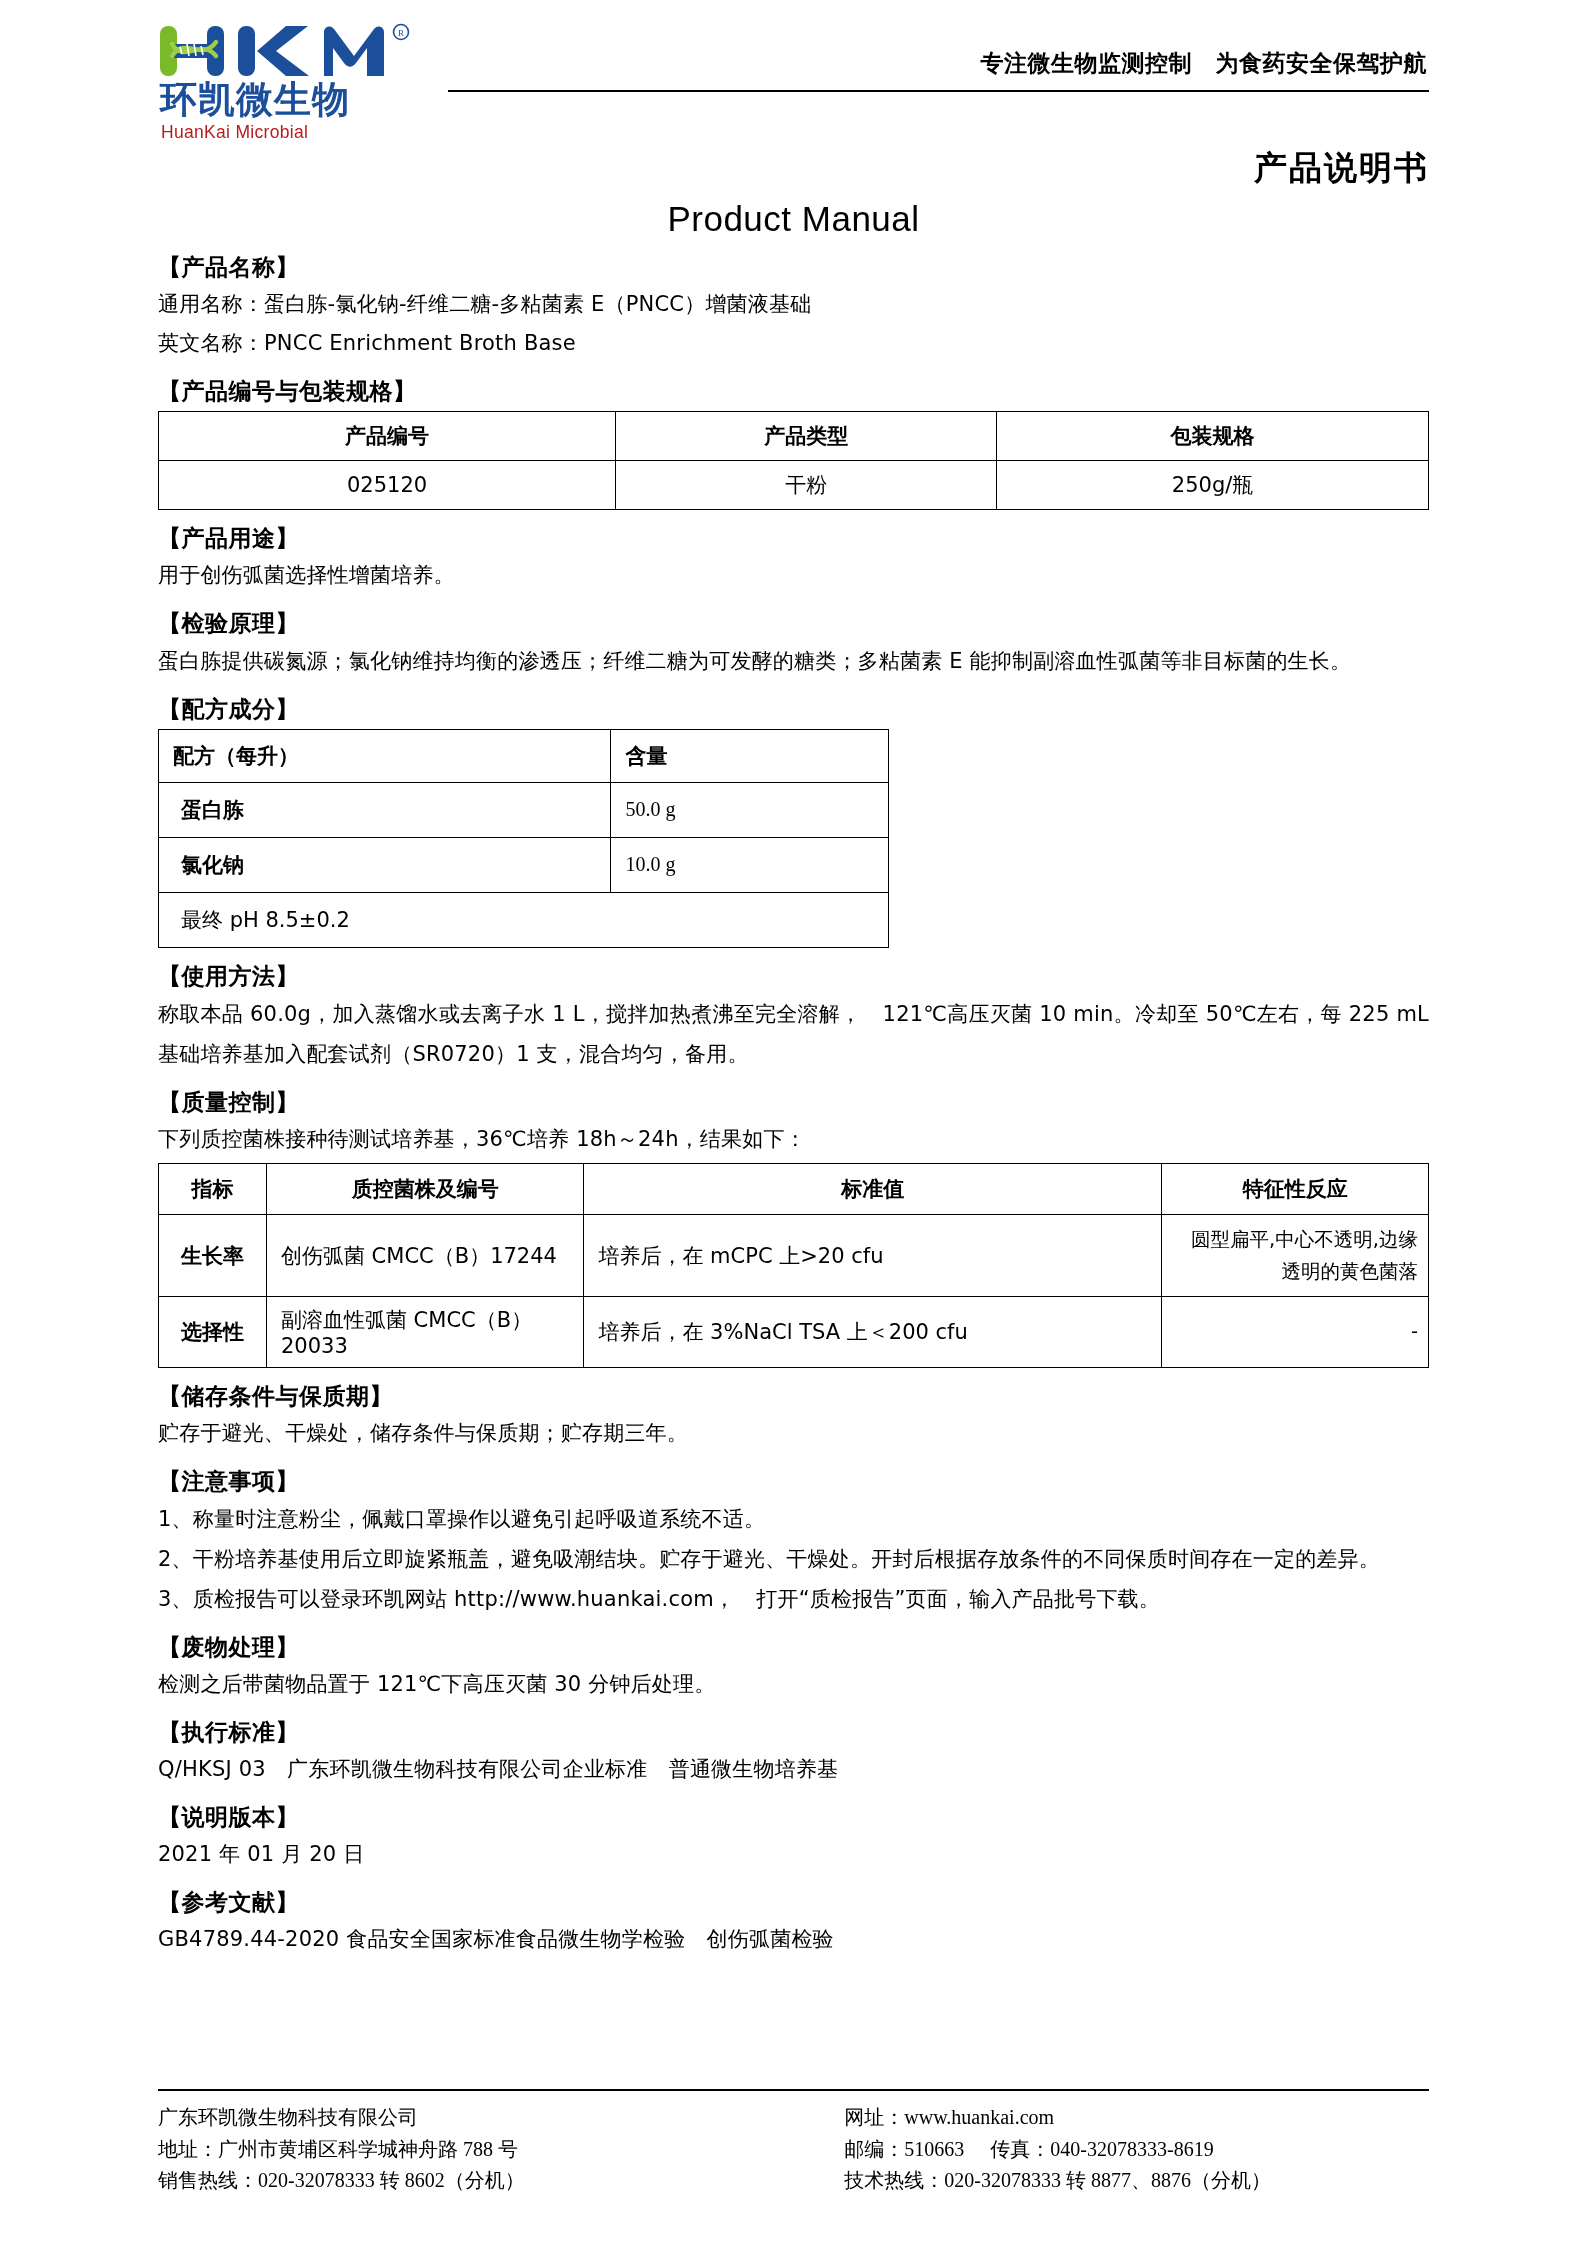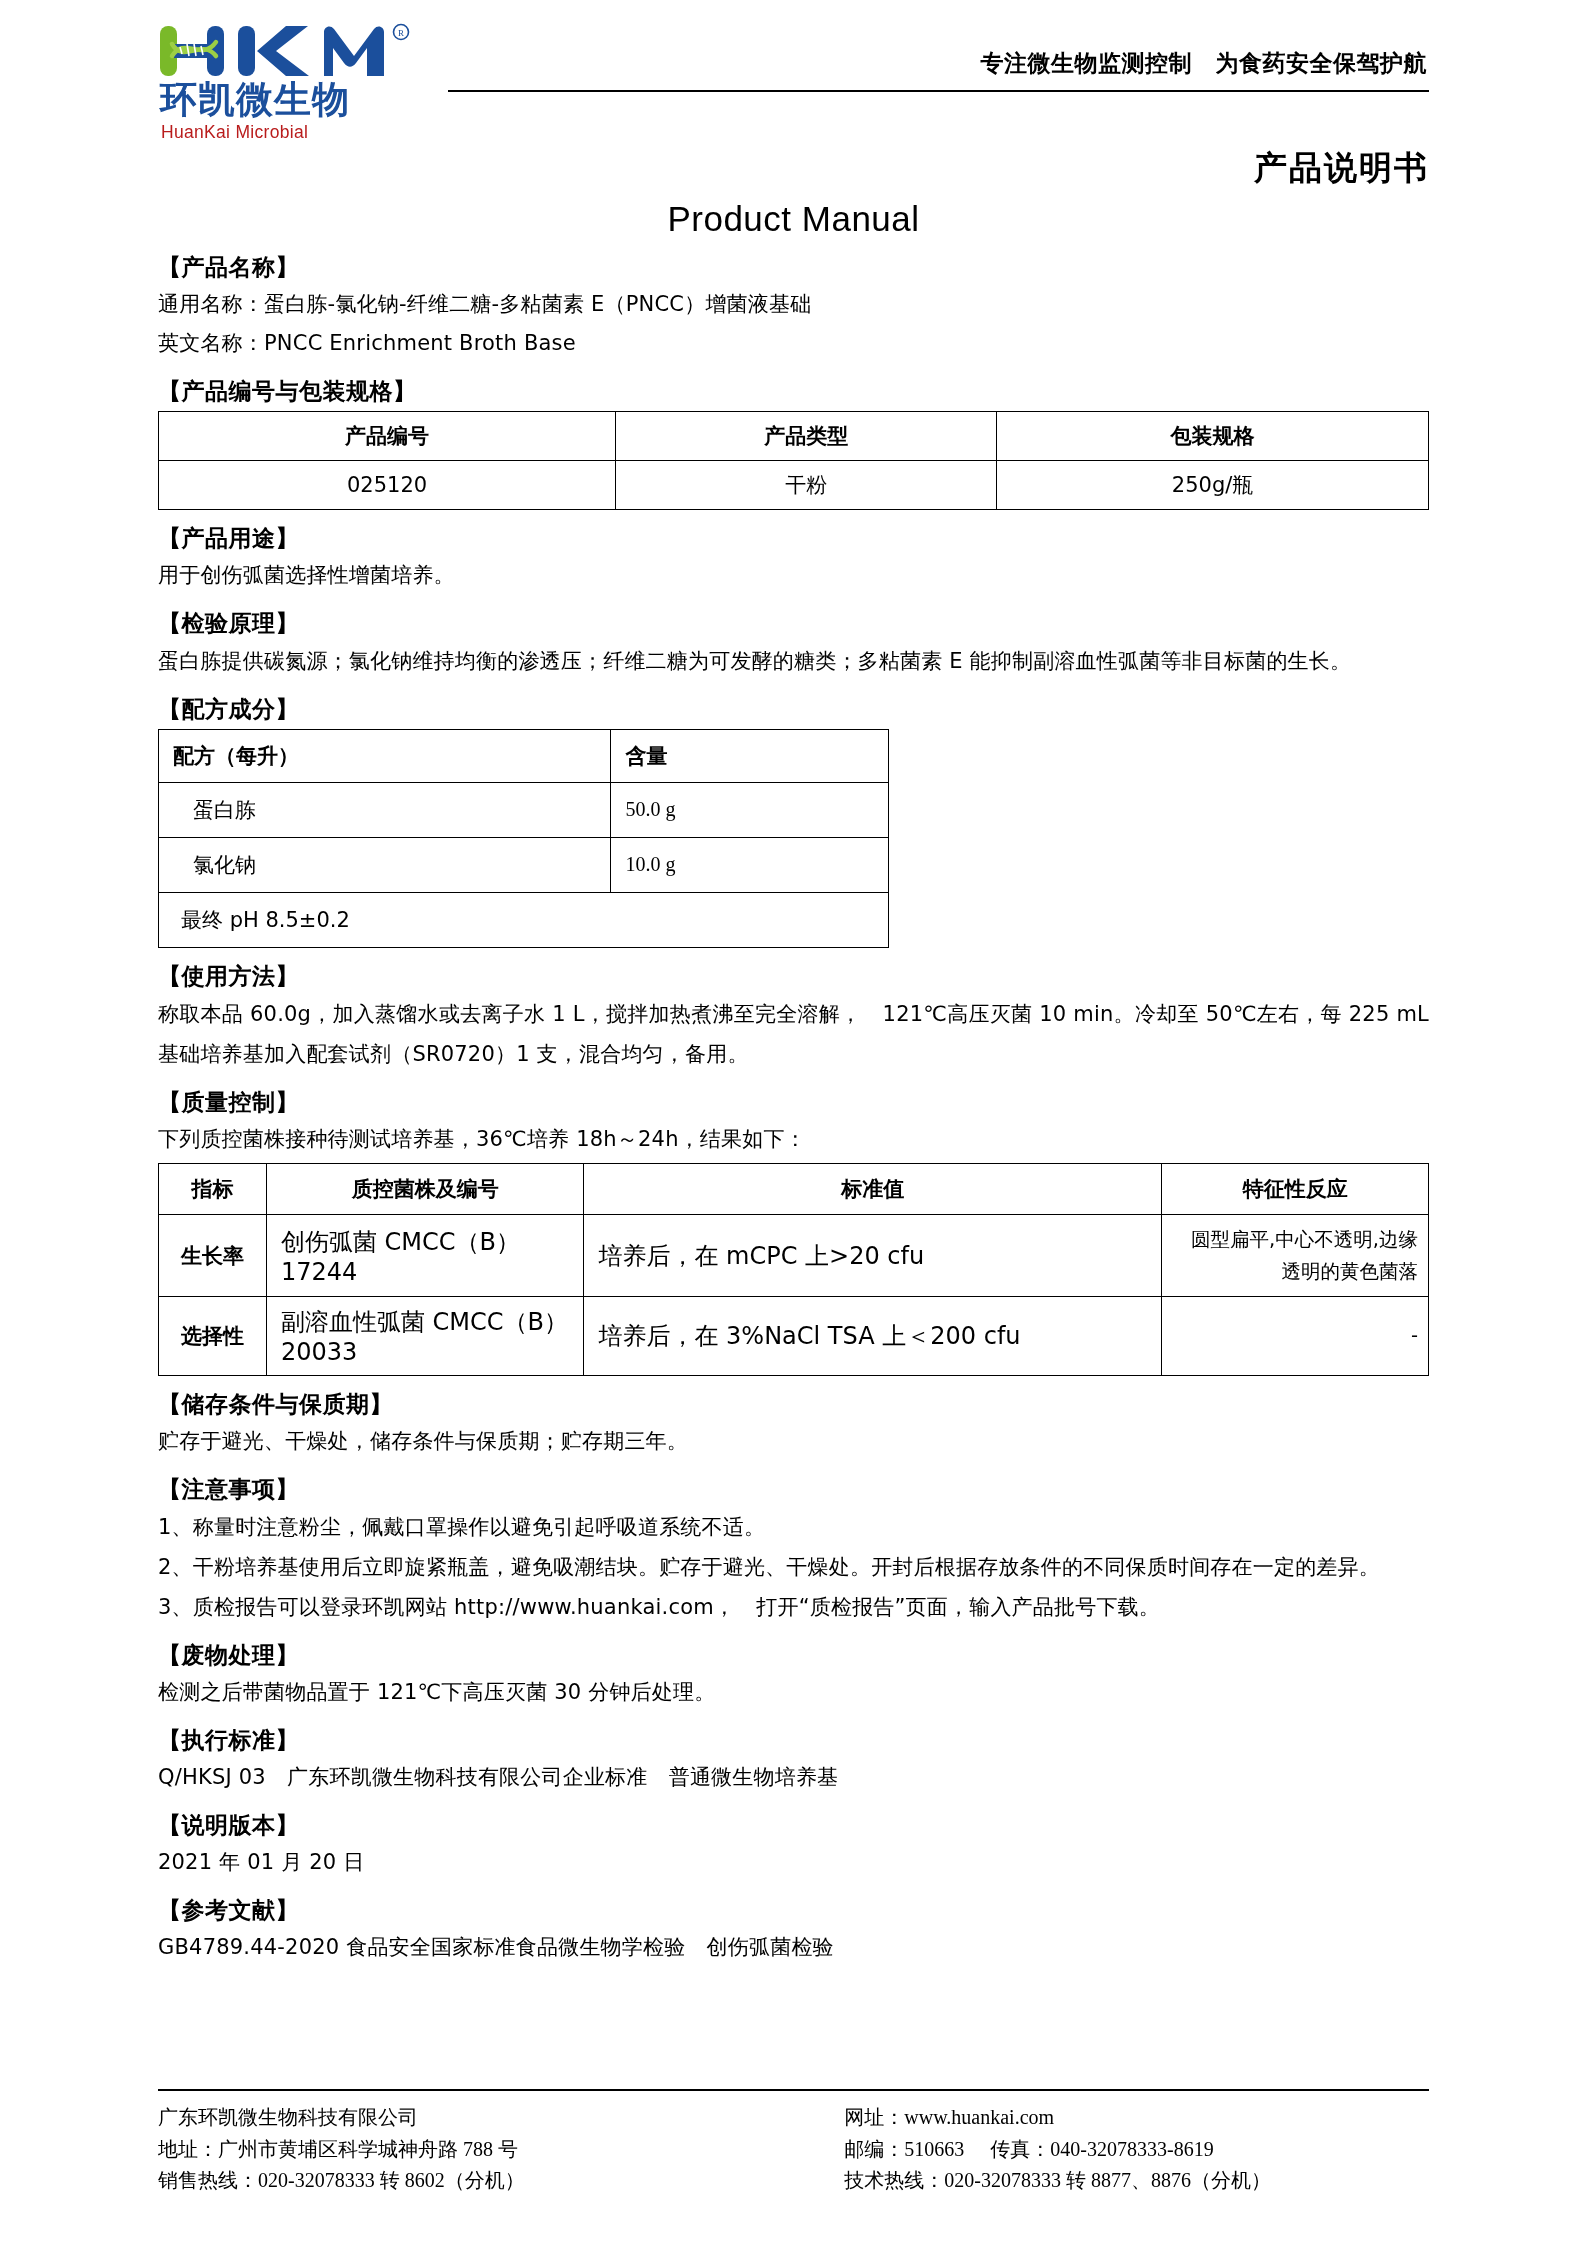--- a/index.html
+++ b/index.html
@@ -159,21 +159,22 @@
     font-weight: bold;
     font-size: 21px;
     padding: 12px 14px;
   }
   table.formula td {
     text-align: left;
     padding: 13px 14px;
   }
   table.formula td.name {
     font-size: 21px;
-    padding-left: 34px;
+    padding-left: 22px;
+    font-weight: bold;
   }
   table.formula td.amount {
     font-family: "Liberation Serif", "DejaVu Serif", serif;
     font-size: 20px;
   }
   table.formula td.ph {
     font-size: 21px;
     padding-left: 22px;
   }
   table.formula col.f1 { width: 62%; }
@@ -183,21 +184,21 @@
     width: 100%;
     margin-top: 4px;
   }
   table.qc th {
     text-align: center;
     font-weight: bold;
     font-size: 21px;
     padding: 11px 6px;
   }
   table.qc td {
-    font-size: 24px;
+    font-size: 21px;
     padding: 9px 10px;
     vertical-align: middle;
   }
   table.qc td.idx {
     text-align: center;
     font-weight: bold;
     font-size: 21px;
     padding: 9px 4px;
   }
   table.qc td.strain { text-align: left; padding-left: 14px; }

